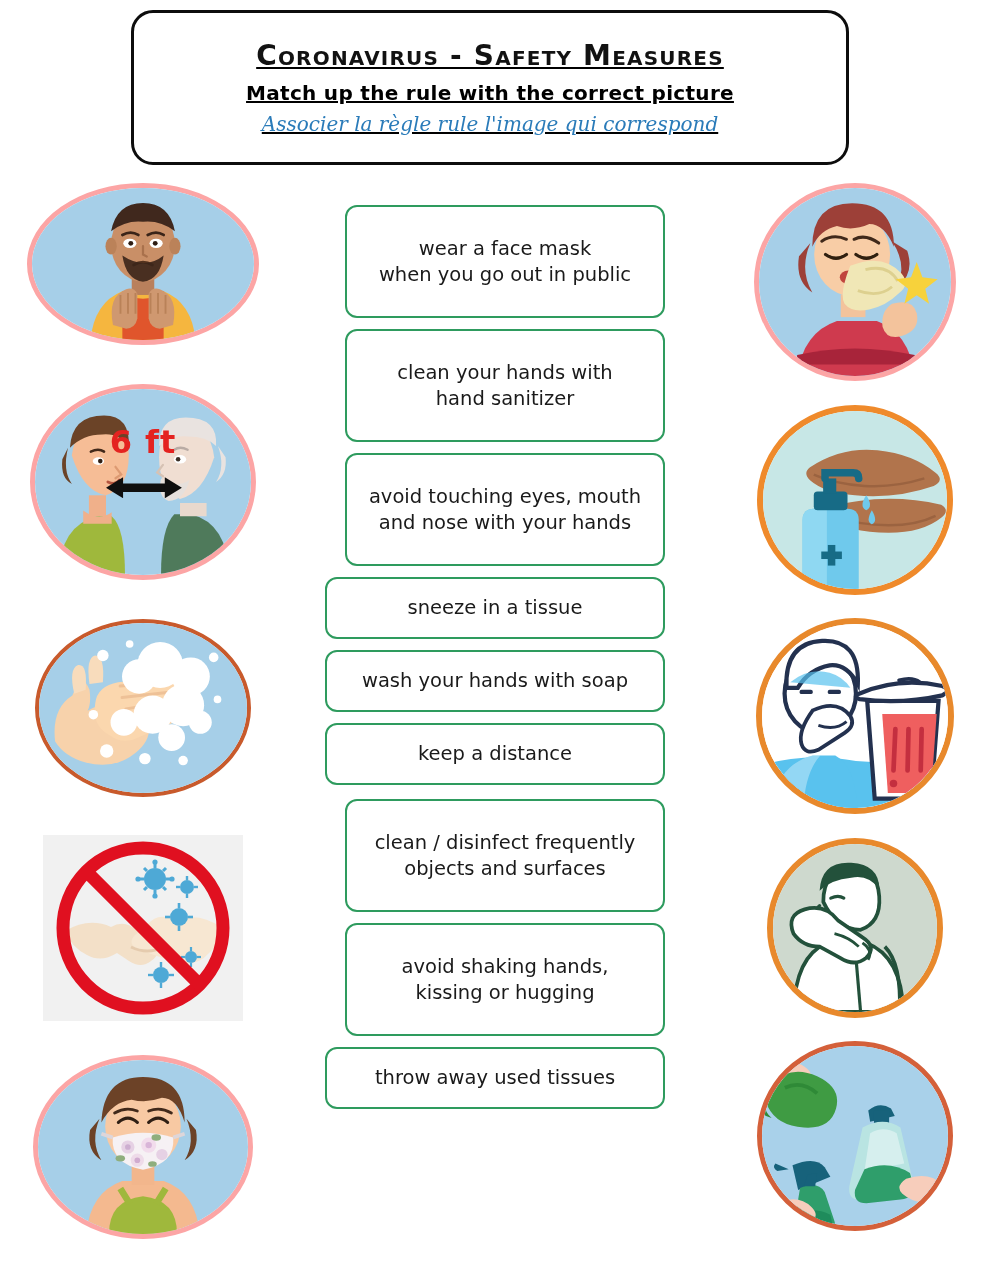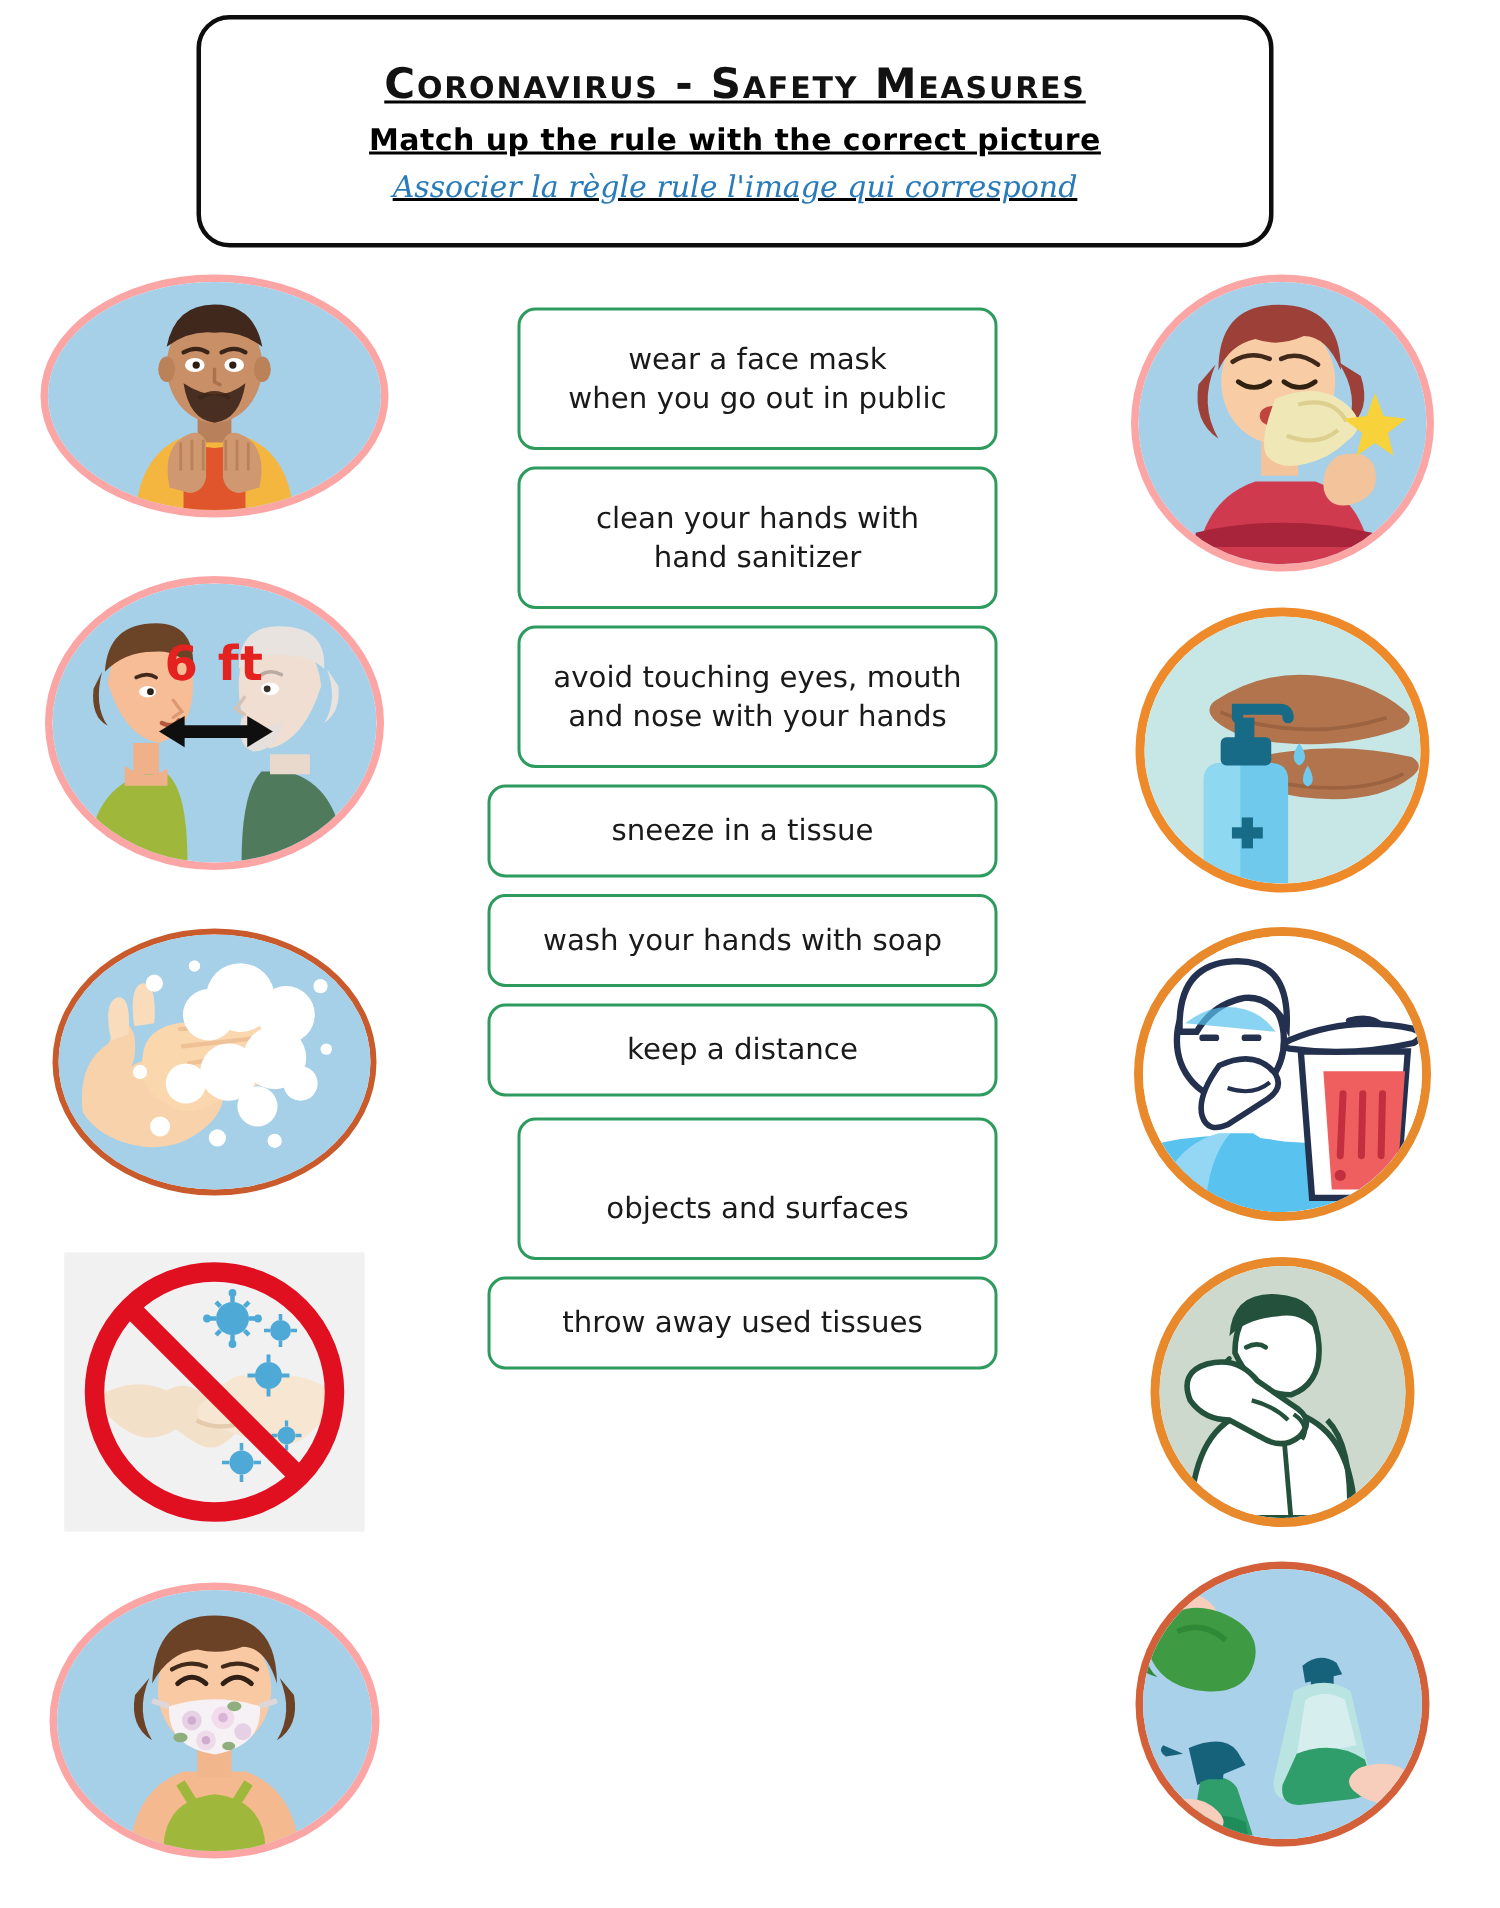--- a/index.html
+++ b/index.html
@@ -50,21 +50,21 @@
   
   .rule-box{
     border:2.5px solid #2e9b5e;border-radius:12px;background:#fff;
     box-sizing:border-box;
     display:flex;align-items:center;justify-content:center;text-align:center;
     color:#1a1a1a;font-size:19.5px;line-height:1.32;
     font-family:"DejaVu Sans",sans-serif;
     padding:4px 10px;
     margin-bottom:11px;
   }
-  .rule-box.h2{height:95px;margin-left:20px;}
+  .rule-box.h2{height:113px;margin-left:20px;}
   .rule-box.h1{height:62px;justify-content:center;}
 
   
   .fill{position:absolute;left:0;top:0;width:100%;height:100%;}
   .bg-blue{background:#a6cfe8;}
   .bg-teal{background:#c7e7e6;}
   .bg-white{background:#ffffff;}
   .bg-greenpale{background:#ced9ce;}
   .bg-bluelight{background:#a9d1ea;}
 
@@ -334,21 +334,26 @@
     <span>sneeze in a tissue</span>
   </div>
   <div class="rule-box h1">
     <span>wash your hands with soap</span>
   </div>
   <div class="rule-box h1">
     <span>keep a distance</span>
   </div>
   <div class="rule-box h2" style="margin-top:14px;">
     <span>
-      <br><span>objects and surfaces</span>
+      <span>clean / disinfect frequently</span><br><span>objects and surfaces</span>
+    </span>
+  </div>
+  <div class="rule-box h2">
+    <span>
+      <span>avoid shaking hands,</span><br><span>kissing or hugging</span>
     </span>
   </div>
   <div class="rule-box h1">
     <span>throw away used tissues</span>
   </div>
 </div>
 
 <div id="right-col">
 
   <div class="pic-slot" style="height:204px;">

